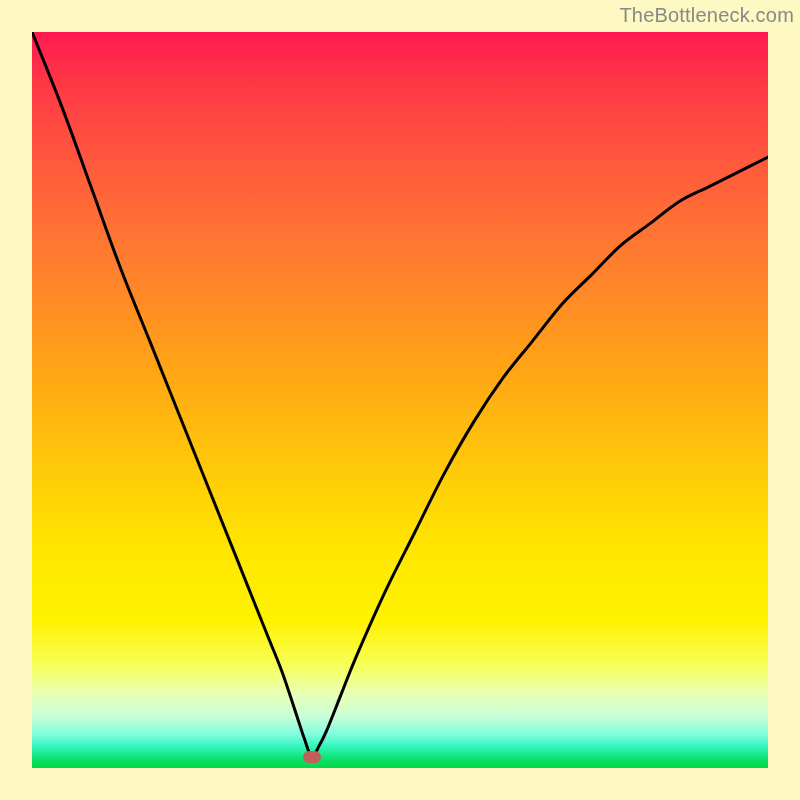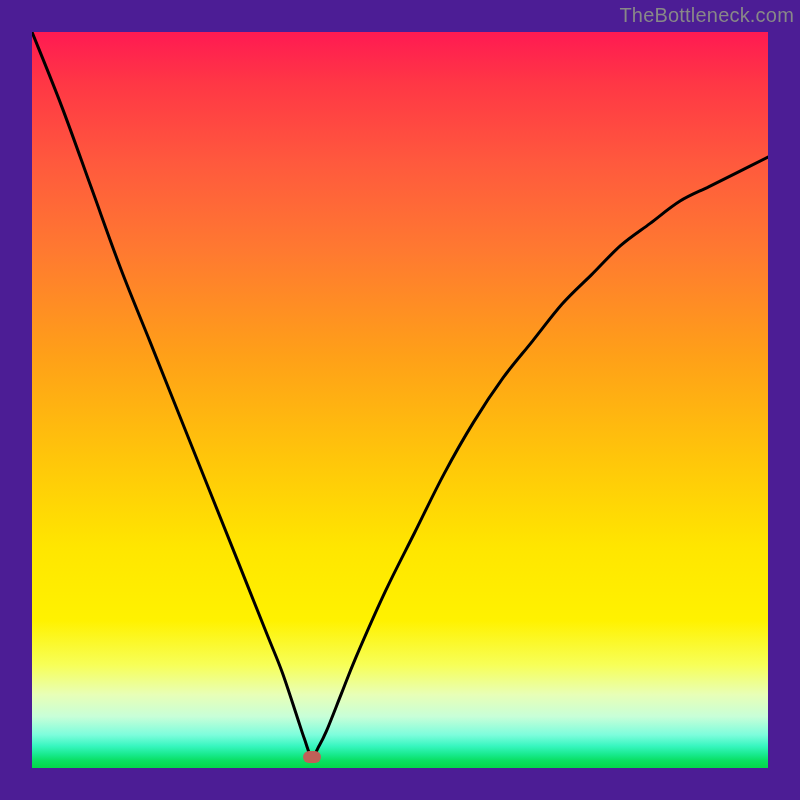--- a/index.html
+++ b/index.html
@@ -8,21 +8,21 @@
     width: 800px;
     height: 800px;
     background: #000000;
     overflow: hidden;
     font-family: Arial, Helvetica, sans-serif;
   }
   .frame {
     position: relative;
     width: 800px;
     height: 800px;
-    background: #4c1d95;
+    background: #fef9c3;
   }
   .plot-area {
     position: absolute;
     left: 32px;
     top: 32px;
     width: 736px;
     height: 736px;
     
     background: linear-gradient(
       to bottom,

